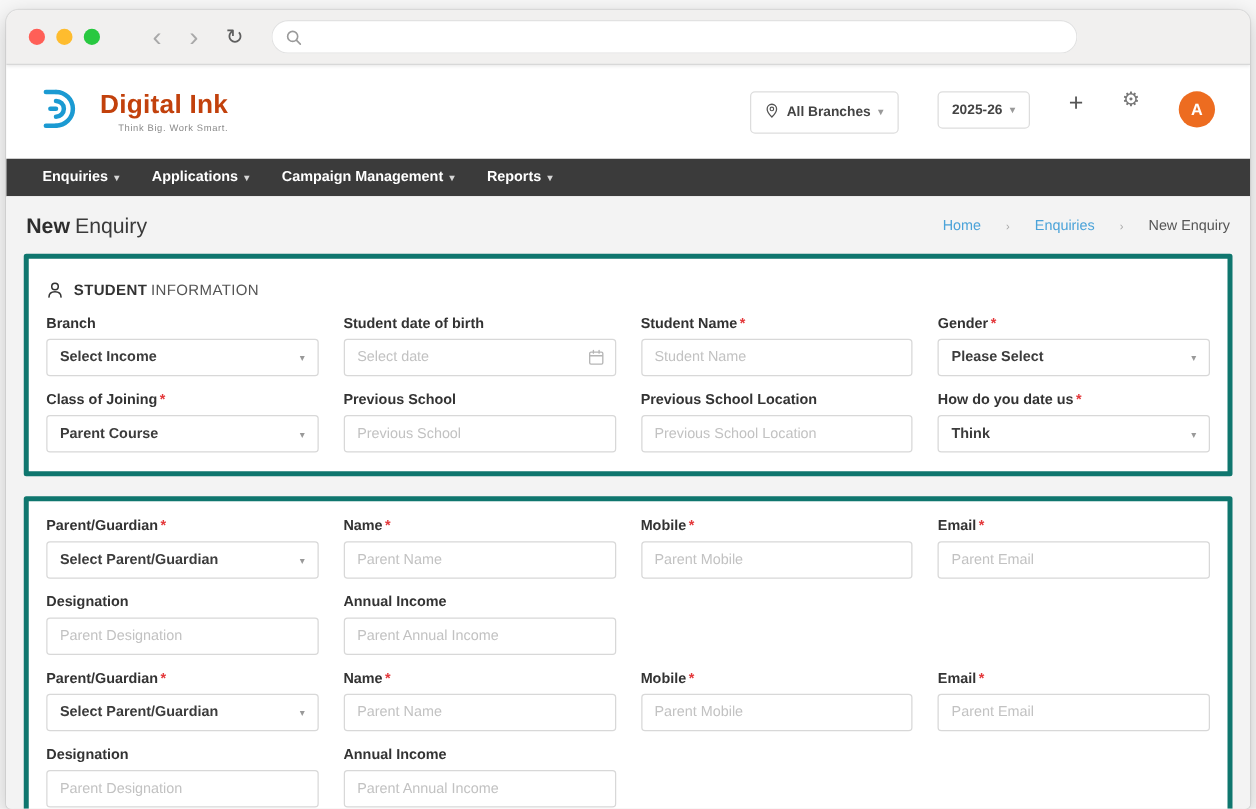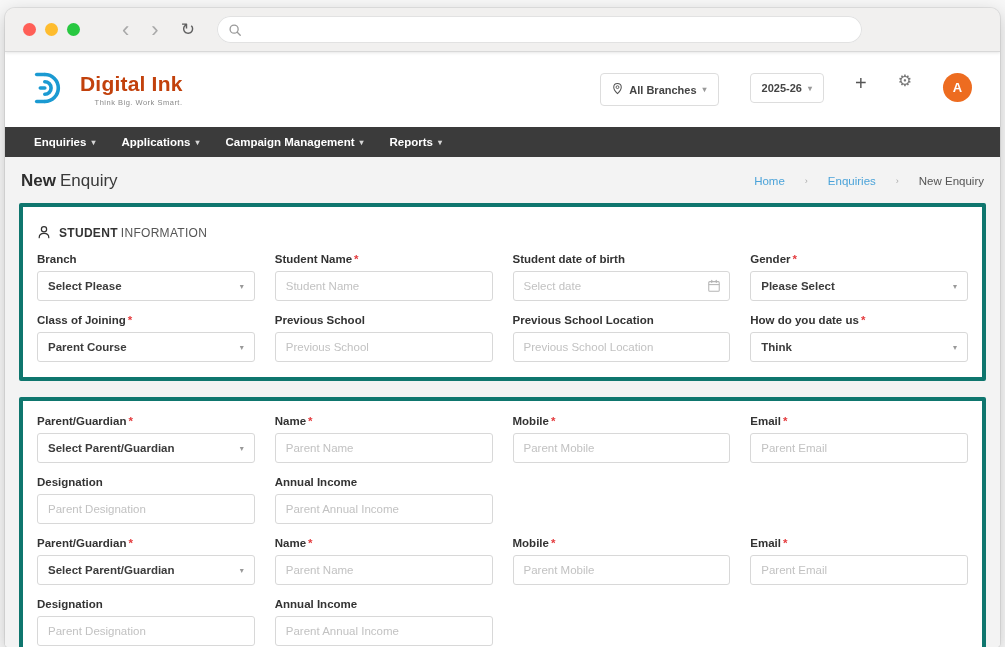--- a/index.html
+++ b/index.html
@@ -186,43 +186,43 @@
         </span>
         <span>
           <span class="sec-strong">STUDENT</span><span class="sec-light">INFORMATION</span>
         </span>
       </div>
 
       <div class="frow">
         <div class="field">
           <div class="flabel"><span>Branch</span><span class="req"></span></div>
           <div class="select">
-            <span class="selval">Select Please</span>
-            <span class="sel-caret">▾</span>
-          </div>
-        </div>
-        <div class="field">
-          <div class="flabel"><span>Student Name</span><span class="req">*</span></div>
-          <input class="tinput" type="text" placeholder="Student Name" style="">
+            <span class="selval">Select Income</span>
+            <span class="sel-caret">▾</span>
+          </div>
         </div>
         <div class="field">
           <div class="flabel"><span>Student date of birth</span><span class="req"></span></div>
           <div class="datewrap">
             <input class="tinput" type="text" placeholder="Select date" style="">
             <span class="calicon">
               <svg width="14" height="14" viewBox="0 0 16 16">
                   <rect x="2" y="3" width="12" height="11" rx="1.2" fill="none" stroke="#b5b5b5" stroke-width="1.2"></rect>
                   <line x1="2" y1="6.4" x2="14" y2="6.4" stroke="#b5b5b5" stroke-width="1.2"></line>
                   <line x1="5.4" y1="1.5" x2="5.4" y2="4" stroke="#b5b5b5" stroke-width="1.2" stroke-linecap="round"></line>
                   <line x1="10.6" y1="1.5" x2="10.6" y2="4" stroke="#b5b5b5" stroke-width="1.2" stroke-linecap="round"></line>
                 </svg>
             </span>
           </div>
         </div>
         <div class="field">
+          <div class="flabel"><span>Student Name</span><span class="req">*</span></div>
+          <input class="tinput" type="text" placeholder="Student Name" style="">
+        </div>
+        <div class="field">
           <div class="flabel"><span>Gender</span><span class="req">*</span></div>
           <div class="select">
             <span class="selval">Please Select</span>
             <span class="sel-caret">▾</span>
           </div>
         </div>
       </div>
 
       <div class="frow">
         <div class="field">

